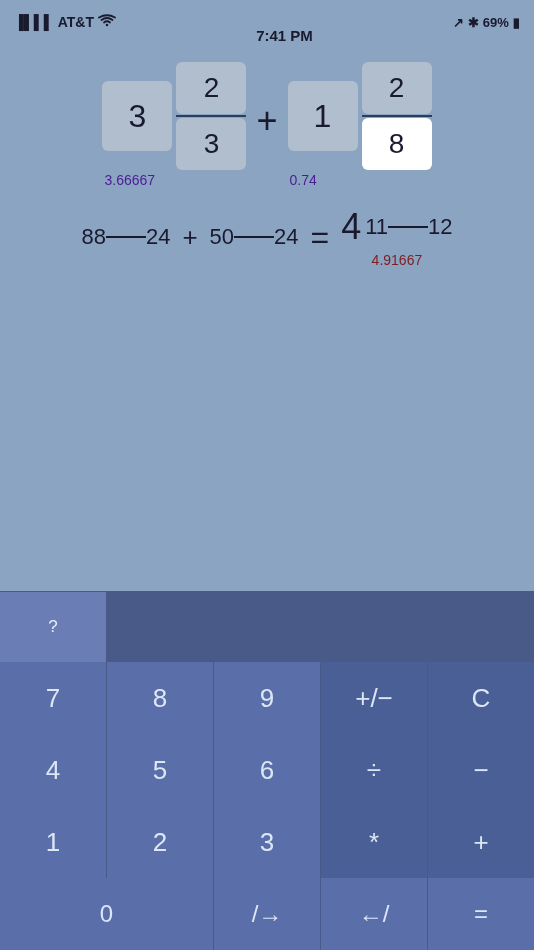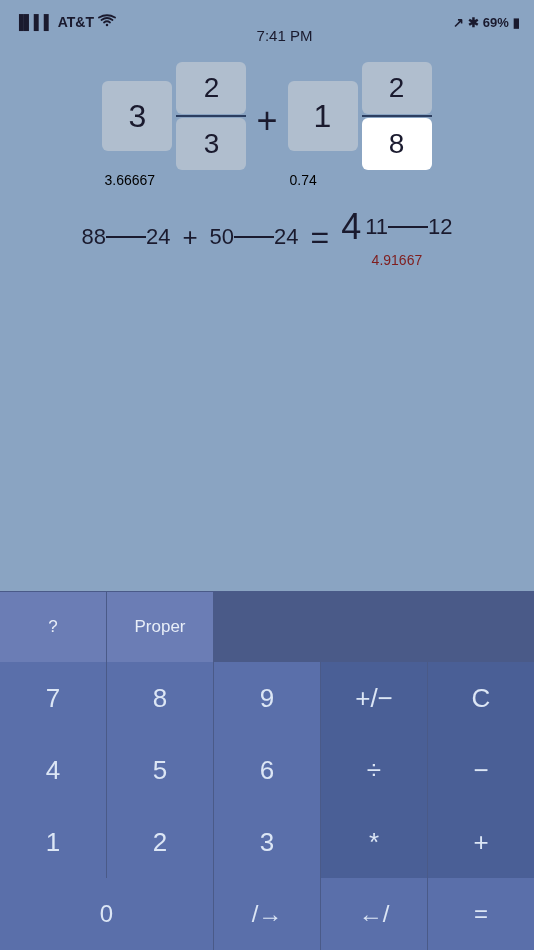--- a/index.html
+++ b/index.html
@@ -20,21 +20,21 @@
       background: #8aa4c2;
       display: flex;
       align-items: center;
       justify-content: space-between;
       padding: 0 14px;
       font-size: 14px;
       font-weight: 600;
       color: #1a1a2e;
     }
     .status-left { display: flex; align-items: center; gap: 4px; }
-    .status-center { font-size: 15px; font-weight: 400; margin-top: 27px; }
+    .status-center { font-size: 15px; font-weight: 700; margin-top: 27px; }
     .status-right { display: flex; align-items: center; gap: 4px; font-size: 13px; }
 
     
     .display-area {
       background: #8aa4c2;
       padding: 10px 20px 10px 20px;
       min-height: 390px;
     }
 
     
@@ -93,21 +93,21 @@
     .operator-sign {
       font-size: 36px;
       color: #1a1a2e;
       font-weight: 300;
       align-self: center;
       padding-bottom: 8px;
     }
 
     .decimal-label {
       font-size: 14px;
-      color: #000000;
+      color: #4c1d95;
       text-align: left;
       padding-left: 2px;
       margin-top: 2px;
     }
 
     .whole-fraction-pair {
       display: flex;
       align-items: center;
       gap: 4px;
     }
@@ -346,23 +346,20 @@
   </div>
 
 </div>
 
 <div class="keyboard-area">
 
   <div class="fn-row">
     <div class="fn-btn">
       <span>?</span>
     </div>
-    <div class="fn-btn">
-      <span>Proper</span>
-    </div>
   </div>
 
   <div class="num-grid">
     <div class="num-btn lighter">
         <span>7</span>
       </div>
     <div class="num-btn lighter">
         <span>8</span>
       </div>
     <div class="num-btn lighter">

